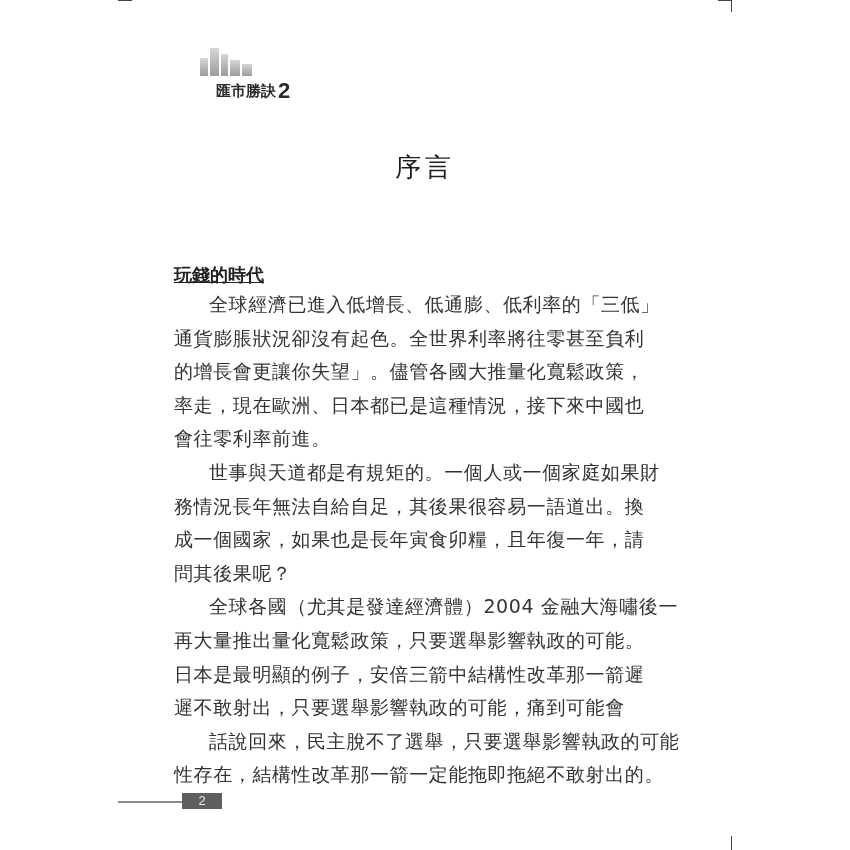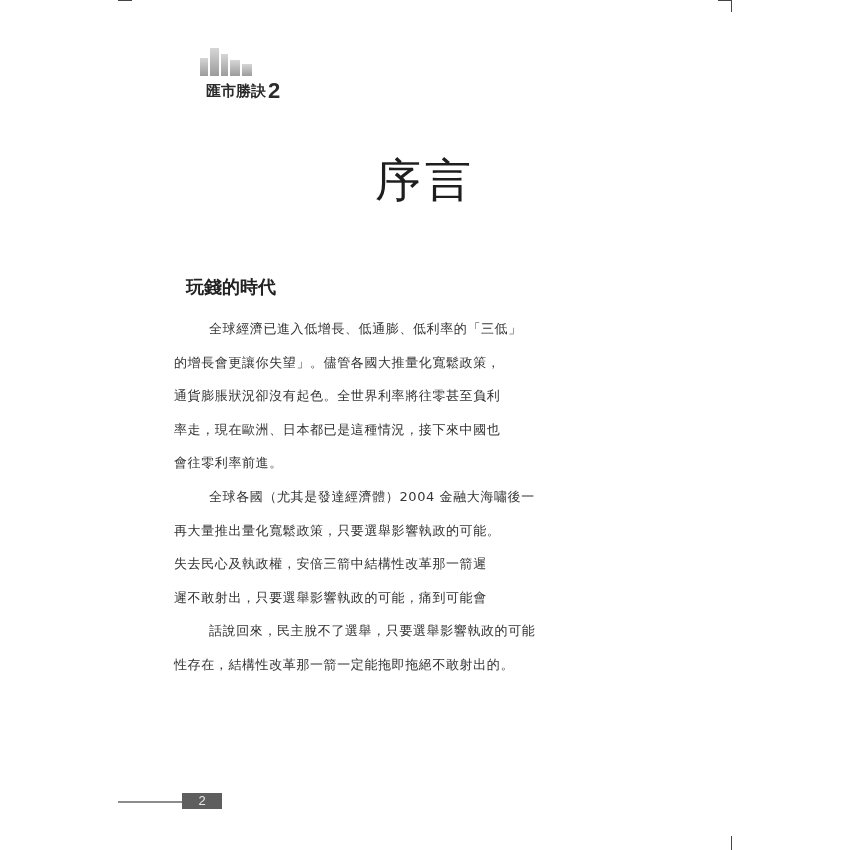--- a/index.html
+++ b/index.html
@@ -40,21 +40,21 @@
       width: 58px;
       height: 36px;
     }
     .logo-graphic span {
       position: absolute;
       background: linear-gradient(#cfcfcf, #8a8a8a);
       opacity: 0.85;
     }
     .header-title {
       position: absolute;
-      left: 8px;
+      left: 18px;
       top: 34px;
       white-space: nowrap;
       font-size: 15px;
       font-weight: bold;
       color: #2b2b2b;
       letter-spacing: 0px;
     }
     .header-title .vol {
       font-family: "Liberation Sans", sans-serif;
       font-size: 22px;
@@ -64,43 +64,44 @@
     }
 
     
     .chapter-title {
       position: absolute;
       left: 0;
       width: 850px;
       top: 150px;
       text-align: center;
       font-family: "DejaVu Serif", "Liberation Serif", serif;
-      font-size: 46px;
+      font-size: 26px;
       color: #1e1e1e;
       letter-spacing: 4px;
     }
 
     
     .content {
       position: absolute;
       left: 174px;
       top: 262px;
       width: 480px;
     }
     .section-heading {
       font-size: 18px;
       font-weight: bold;
       color: #222;
       height: 26px;
       line-height: 26px;
-      margin: 12px;
+      margin: 0;
+      text-decoration: underline;
     }
     .para {
       margin: 0;
-      font-size: 13px;
+      font-size: 19px;
       line-height: 33.6px;
       color: #333;
       letter-spacing: 0.6px;
       text-align: justify;
     }
     .line {
       display: block;
       white-space: nowrap;
       height: 33.6px;
     }
@@ -150,31 +151,37 @@
   <div class="header-title"><span>匯市勝訣</span><span class="vol">2</span></div>
 </div>
 
 <div class="chapter-title">序言</div>
 
 <div class="content">
   <h2 class="section-heading">玩錢的時代</h2>
 
   <p class="para">
     <span class="line indent">全球經濟已進入低增長、低通膨、低利率的「三低」</span>
+    <span class="line">通貨膨脹狀況卻沒有起色。全世界利率將往零甚至負利</span>
     <span class="line">的增長會更讓你失望」。儘管各國大推量化寬鬆政策，</span>
-    <span class="line">通貨膨脹狀況卻沒有起色。全世界利率將往零甚至負利</span>
     <span class="line">率走，現在歐洲、日本都已是這種情況，接下來中國也</span>
     <span class="line">會往零利率前進。</span>
   </p>
 
+  <p class="para">
+    <span class="line indent">世事與天道都是有規矩的。一個人或一個家庭如果財</span>
+    <span class="line">務情況長年無法自給自足，其後果很容易一語道出。換</span>
+    <span class="line">成一個國家，如果也是長年寅食卯糧，且年復一年，請</span>
+    <span class="line">問其後果呢？</span>
+  </p>
 
   <p class="para">
     <span class="line indent">全球各國（尤其是發達經濟體）2004 金融大海嘯後一</span>
     <span class="line">再大量推出量化寬鬆政策，只要選舉影響執政的可能。</span>
-    <span class="line">失去民心及執政權，安倍三箭中結構性改革那一箭遲</span>
+    <span class="line">日本是最明顯的例子，安倍三箭中結構性改革那一箭遲</span>
     <span class="line">遲不敢射出，只要選舉影響執政的可能，痛到可能會</span>
   </p>
 
   <p class="para">
     <span class="line indent">話說回來，民主脫不了選舉，只要選舉影響執政的可能</span>
     <span class="line">性存在，結構性改革那一箭一定能拖即拖絕不敢射出的。</span>
   </p>
 </div>
 
 <div class="footer-rule"></div>

